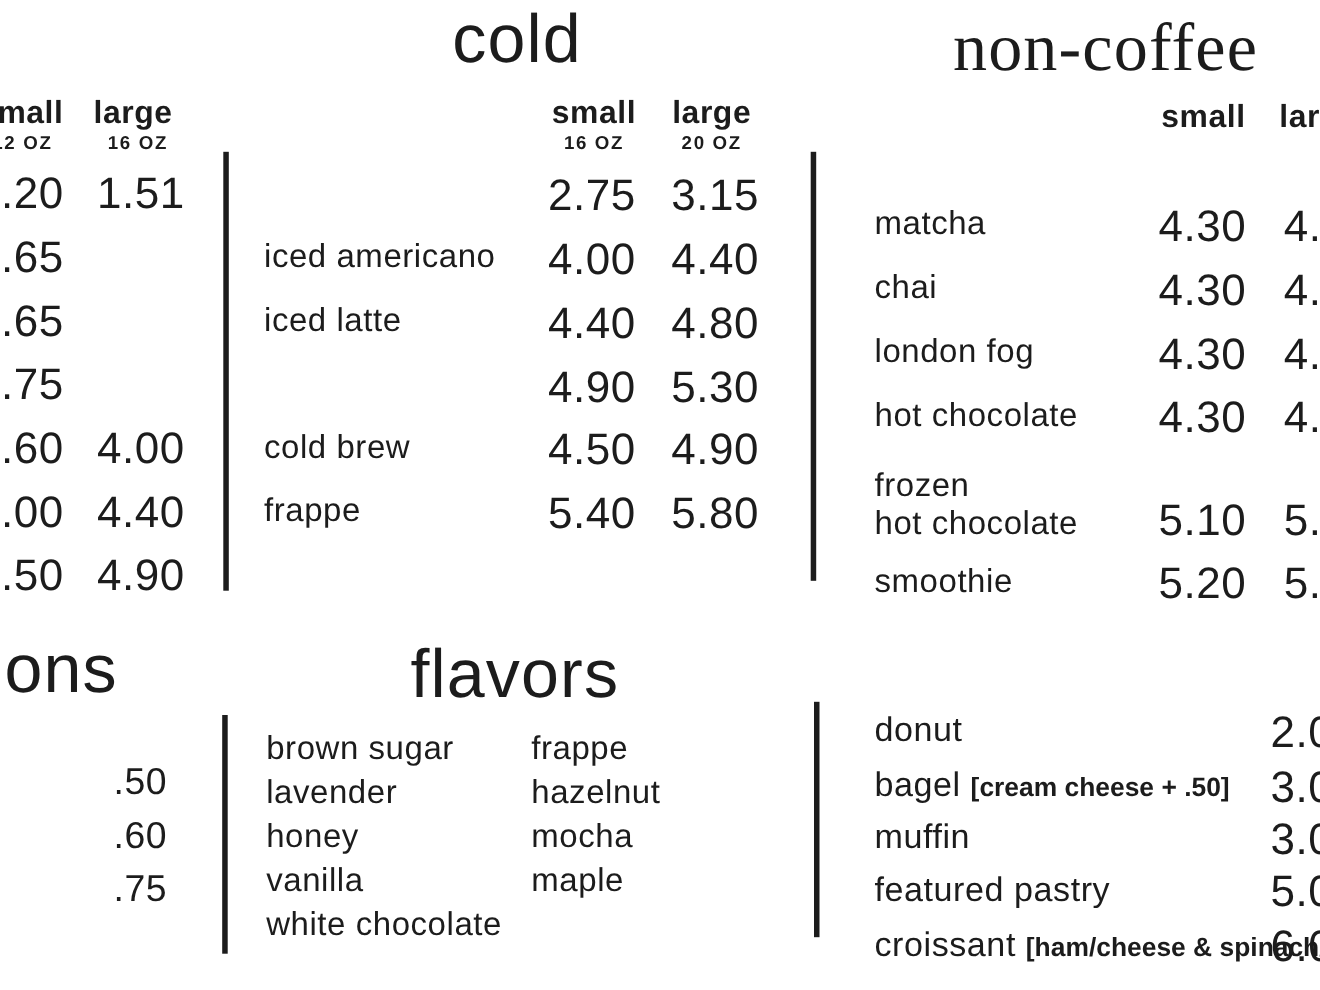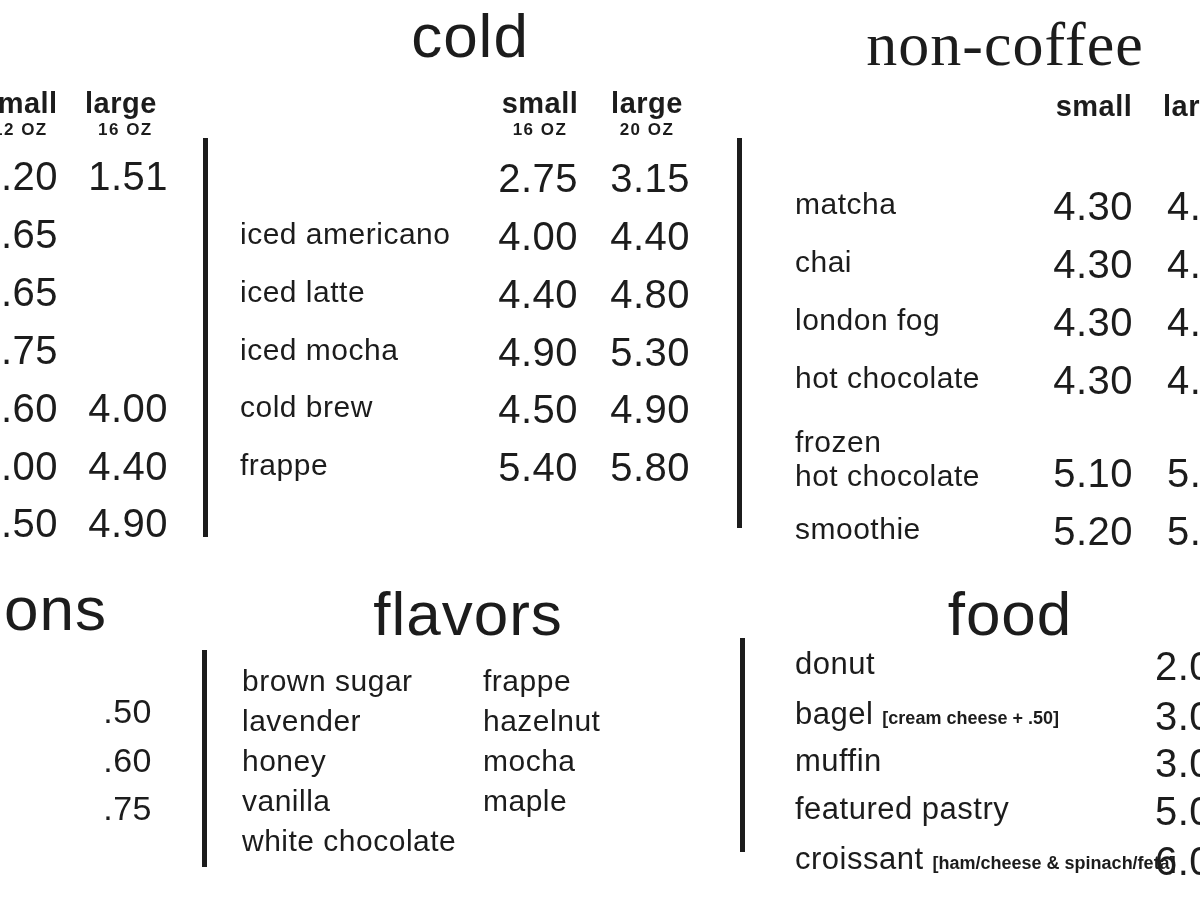--- a/index.html
+++ b/index.html
@@ -13,21 +13,21 @@
   .t { position:absolute; line-height:1; white-space:nowrap; letter-spacing:.5px; }
   .center { text-align:center; }
   .right { text-align:right; }
   .title { font-size:62px; letter-spacing:1px; }
   .hdr { font-size:29px; font-weight:bold; letter-spacing:.5px; }
   .oz { font-size:17px; font-weight:bold; letter-spacing:1.5px; }
   .item { font-size:30px; }
   .item-sm { font-size:31px; }
   .price { font-size:40px; letter-spacing:.5px; }
   .price-sm { font-size:34px; }
-  .note { font-size:18px; font-weight:bold; letter-spacing:0; margin-left:9px; }
+  .note { font-size:24px; font-weight:bold; letter-spacing:0; margin-left:9px; }
   .two-line { white-space:pre-line; line-height:34px; }
   .vline { position:absolute; width:5px; background:var(--text); }
 </style>
 </head>
 <body>
 
 <div id="canvas">
 
   <div class="t hdr" style="left:-19px; top:89px;">small</div>
   <div class="t oz" style="left:-7px; top:121px;">12 OZ</div>
@@ -58,21 +58,20 @@
   <div class="t price right" style="right:510px; top:158px;">3.15</div>
 
   <div class="t item" style="left:240px; top:219px;">iced americano</div>
   <div class="t price right" style="right:622px; top:216px;">4.00</div>
   <div class="t price right" style="right:510px; top:216px;">4.40</div>
 
   <div class="t item" style="left:240px; top:277px;">iced latte</div>
   <div class="t price right" style="right:622px; top:274px;">4.40</div>
   <div class="t price right" style="right:510px; top:274px;">4.80</div>
 
-  <div class="t item" style="left:240px; top:335px;">iced mocha</div>
   <div class="t price right" style="right:622px; top:332px;">4.90</div>
   <div class="t price right" style="right:510px; top:332px;">5.30</div>
 
   <div class="t item" style="left:240px; top:392px;">cold brew</div>
   <div class="t price right" style="right:622px; top:389px;">4.50</div>
   <div class="t price right" style="right:510px; top:389px;">4.90</div>
 
   <div class="t item" style="left:240px; top:450px;">frappe</div>
   <div class="t price right" style="right:622px; top:447px;">5.40</div>
   <div class="t price right" style="right:510px; top:447px;">5.80</div>
@@ -123,21 +122,20 @@
   <div class="t item" style="left:242px; top:786px;">vanilla</div>
   <div class="t item" style="left:242px; top:826px;">white chocolate</div>
 
   <div class="t item" style="left:483px; top:666px;">frappe</div>
   <div class="t item" style="left:483px; top:706px;">hazelnut</div>
   <div class="t item" style="left:483px; top:746px;">mocha</div>
   <div class="t item" style="left:483px; top:786px;">maple</div>
 
   <div class="vline" style="left:740px; top:638px; height:214px;"></div>
 
-  <div class="t title center" style="left:890px; top:583px; width:240px;">food</div>
 
   <div class="t item-sm" style="left:795px; top:648px;"><span>donut</span></div>
   <div class="t price" style="left:1155px; top:646px;">2.0</div>
 
   <div class="t item-sm" style="left:795px; top:698px;"><span>bagel</span><span class="note">[cream cheese + .50]</span></div>
   <div class="t price" style="left:1155px; top:696px;">3.0</div>
 
   <div class="t item-sm" style="left:795px; top:745px;"><span>muffin</span></div>
   <div class="t price" style="left:1155px; top:743px;">3.0</div>
 

